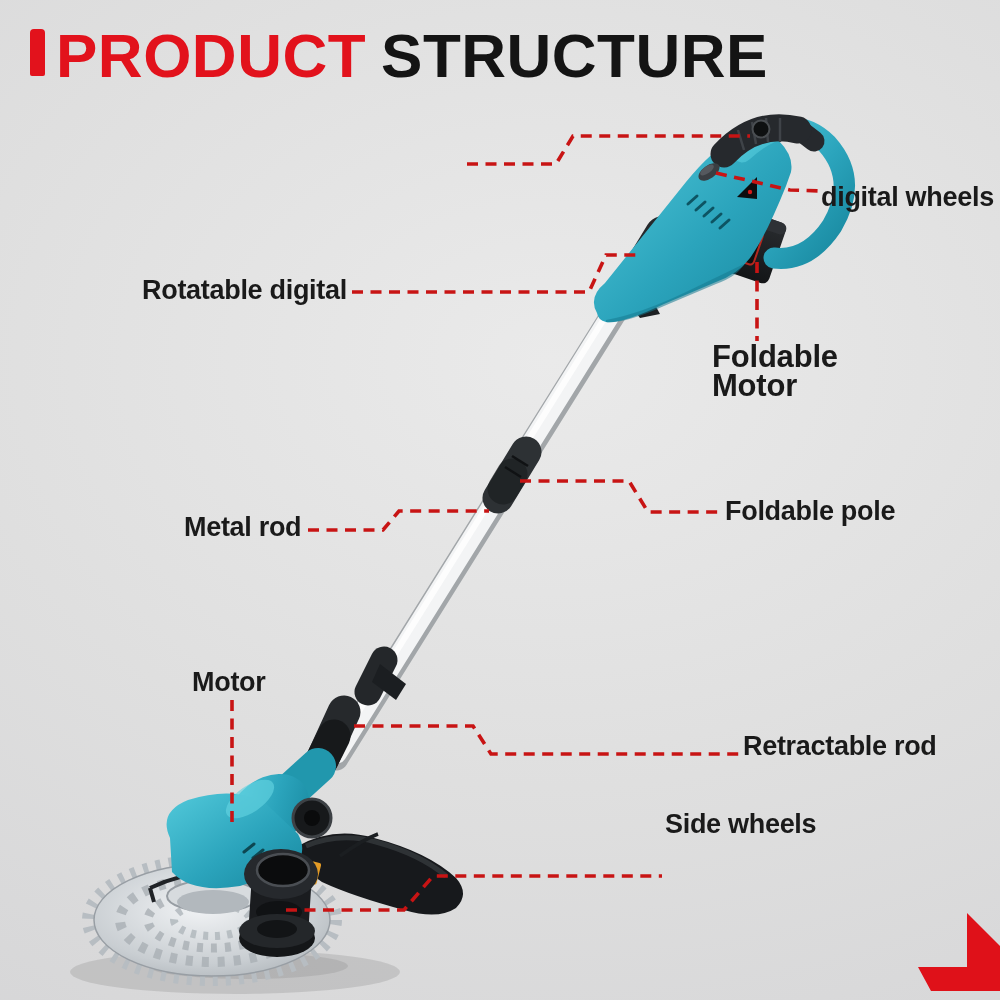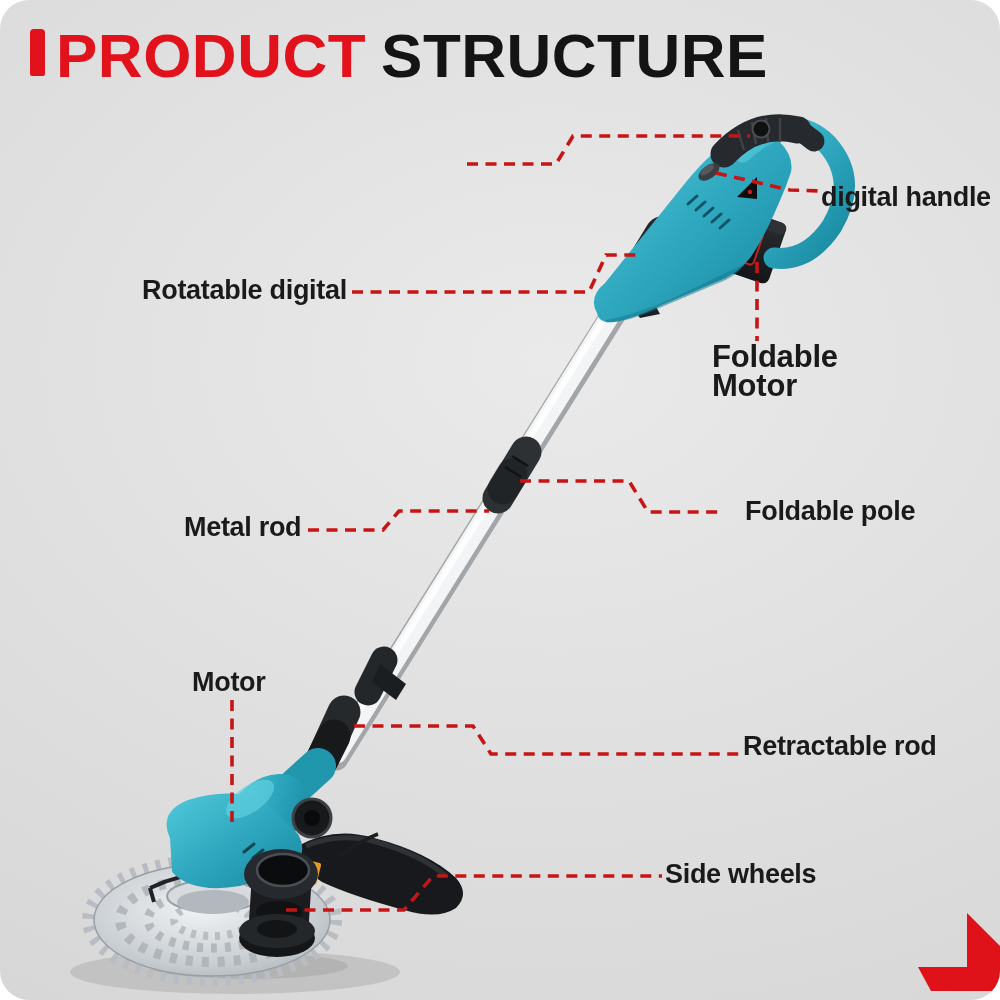--- a/index.html
+++ b/index.html
@@ -1,20 +1,19 @@
 <!DOCTYPE html>
 <html><head>
 <meta charset="utf-8">
 <style>
   html,body{margin:0;padding:0;}
   .stage{
     position:relative;width:1000px;height:1000px;overflow:hidden;
     background:radial-gradient(130% 95% at 55% 36%, #eaeaea 0%, #dfdfdf 45%, #d2d2d4 100%);
     font-family:"Liberation Sans","DejaVu Sans",sans-serif;
-    border-radius:29px;
   }
   .art{position:absolute;inset:0;width:1000px;height:1000px;}
   .title{position:absolute;left:30px;top:25px;display:flex;align-items:flex-start;}
   .title .bar{display:block;width:15px;height:47px;margin-top:4px;background:#e2121c;border-radius:4px 4px 2px 2px;}
   .title h1{margin:0 0 0 11px;font-size:62px;line-height:1;font-weight:bold;letter-spacing:0.5px;white-space:nowrap;}
   .title .red{color:#e2121c;}
   .title .dark{color:#141414;margin-left:15px;}
   .callout{
     position:absolute;font-weight:bold;font-size:27px;line-height:27px;
     color:#1a1a1a;letter-spacing:-0.3px;white-space:nowrap;
@@ -183,33 +182,33 @@
 
   <header class="title">
     <span class="bar"></span>
     <h1>
       <span class="red">PRODUCT</span><span class="dark">STRUCTURE</span>
     </h1>
   </header>
 
 
   <div class="callout" style="left:821px;top:184px">
-    <div>digital handle</div>
+    <div>digital wheels</div>
   </div>
 
   <div class="callout" style="left:142px;top:277px">Rotatable digital</div>
 
   <div class="callout callout--lg" style="left:712px;top:342px">
     <div>Foldable</div>
     <div>Motor</div>
   </div>
 
-  <div class="callout" style="left:745px;top:498px">Foldable pole</div>
+  <div class="callout" style="left:725px;top:498px">Foldable pole</div>
 
   <div class="callout" style="left:184px;top:514px">Metal rod</div>
 
   <div class="callout" style="left:192px;top:669px">Motor</div>
 
   <div class="callout" style="left:743px;top:733px">Retractable rod</div>
 
-  <div class="callout" style="left:665px;top:861px">Side wheels</div>
+  <div class="callout" style="left:665px;top:811px">Side wheels</div>
 
 </div>
 
 </body></html>

